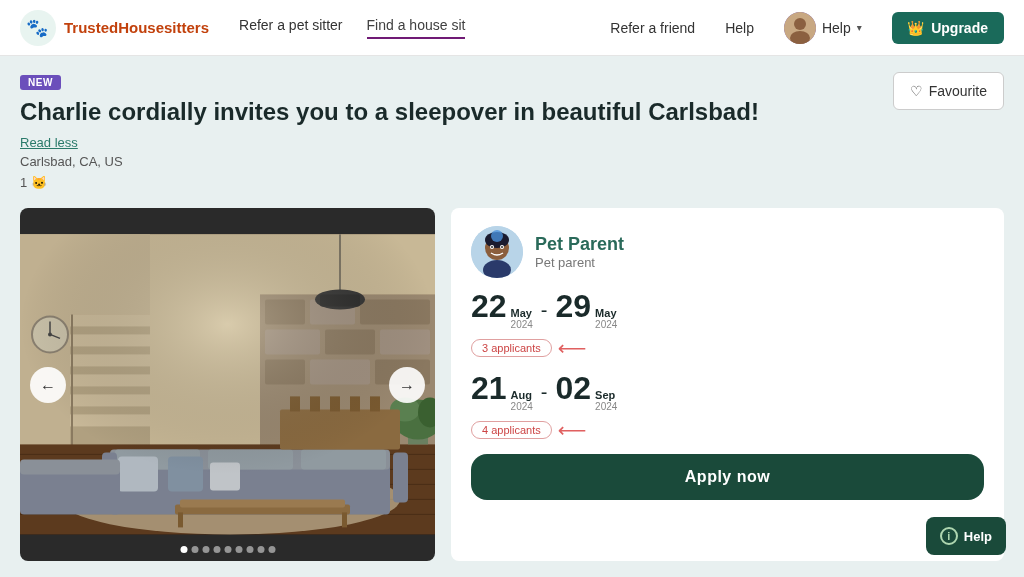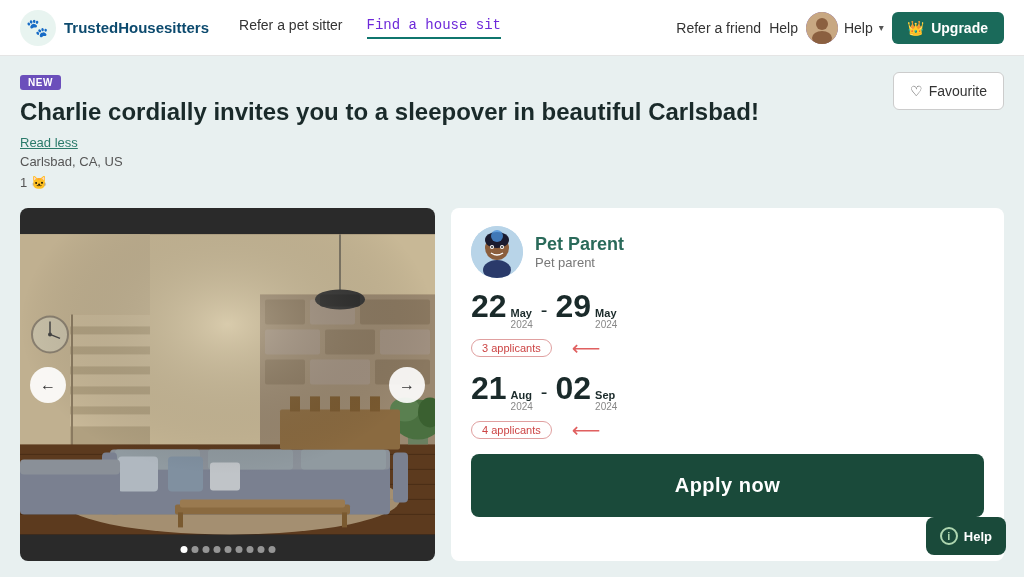--- a/index.html
+++ b/index.html
@@ -33,44 +33,43 @@
       gap: 8px;
       margin-right: 30px;
     }
     .logo-icon {
       width: 36px;
       height: 36px;
     }
     .logo-text {
       font-size: 15px;
       font-weight: 700;
-      color: #0c4a6e;
+      color: #c2410c;
     }
     .nav-links {
       display: flex;
       gap: 24px;
       flex: 1;
     }
     .nav-link {
       font-size: 14px;
       color: #333;
       text-decoration: none;
       padding-bottom: 4px;
       cursor: pointer;
     }
     .nav-link.active {
-      color: #6d28d9;
-      border-bottom: 2px solid #0f766e;
+      color: #404040;
+      border-bottom: 2px solid #701a75;
       font-weight: 500;
-      font-family: Liberation Mono, monospace;
     }
     .nav-right {
       display: flex;
       align-items: center;
-      gap: 8px;
+      gap: 30px;
     }
     .nav-right-link {
       font-size: 14px;
       color: #333;
       cursor: pointer;
     }
     .avatar-area {
       display: flex;
       align-items: center;
       gap: 6px;
@@ -306,42 +305,42 @@
       color: #888;
     }
     .date-dash {
       font-size: 20px;
       color: #1a2a2a;
       margin: 0 4px;
     }
     .applicants-row {
       display: flex;
       align-items: center;
-      gap: 20px;
+      gap: 6px;
       text-align: center;
     }
     .applicants-badge {
       border: 1px solid #e0a0a0;
       border-radius: 12px;
       padding: 2px 10px;
       font-size: 11px;
       color: #cc4444;
       background: #fff;
     }
     .arrow-indicator {
       color: #e06060;
       font-size: 20px;
     }
     .apply-btn {
       background: #1a4a3a;
       color: #fff;
       border: none;
-      border-radius: 8px;
-      padding: 20px;
-      font-size: 20px;
+      border-radius: 16px;
+      padding: 14px;
+      font-size: 16px;
       font-weight: 700;
       cursor: pointer;
       width: 100%;
       letter-spacing: 0.5px;
     }
     
     .help-floating {
       position: fixed;
       bottom: 22px;
       right: 18px;

